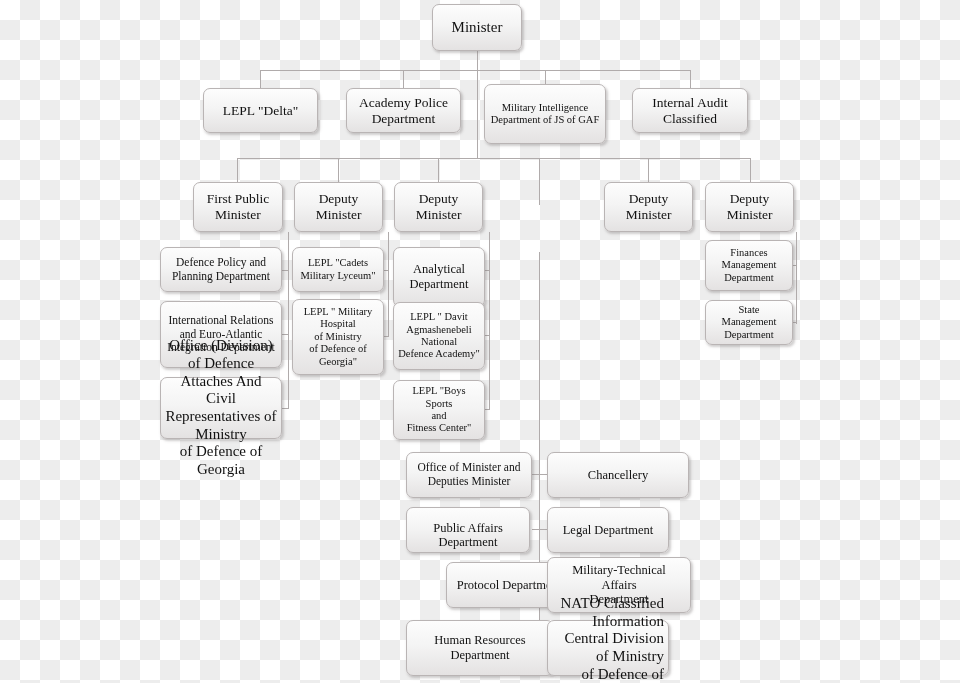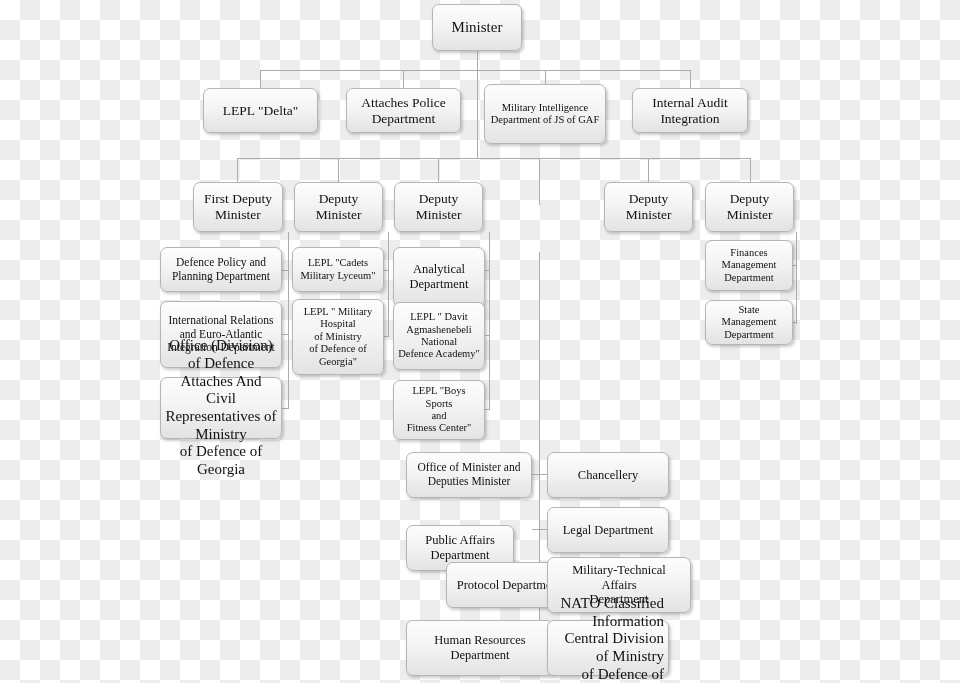--- a/index.html
+++ b/index.html
@@ -113,34 +113,34 @@
   <div class="line hline" style="left:540px; top:649px; width:8px;"></div>
 
   <div class="node s15" style="left:432px; top:4px; width:90px; height:47px;">
     <span>Minister</span>
   </div>
 
   <div class="node s13" style="left:203px; top:88px; width:115px; height:45px;">
     <span>LEPL "Delta"</span>
   </div>
   <div class="node s13" style="left:346px; top:88px; width:115px; height:45px;">
-    <span>Attaches Police
+    <span>Academy Police
 Department</span>
   </div>
   <div class="node s105" style="left:484px; top:84px; width:122px; height:60px;">
     <span>Military Intelligence
 Department of JS of GAF</span>
   </div>
   <div class="node s13" style="left:632px; top:88px; width:116px; height:45px;">
     <span>Internal Audit
-Integration</span>
+Classified</span>
   </div>
 
   <div class="node s13" style="left:193px; top:182px; width:90px; height:50px;">
-    <span>First Deputy
+    <span>First Public
 Minister</span>
   </div>
   <div class="node s13" style="left:294px; top:182px; width:89px; height:50px;">
     <span>Deputy
 Minister</span>
   </div>
   <div class="node s13" style="left:394px; top:182px; width:89px; height:50px;">
     <span>Deputy
 Minister</span>
   </div>
@@ -204,25 +204,25 @@
   </div>
   <div class="node s105" style="left:705px; top:300px; width:88px; height:45px;">
     <span>State Management
 Department</span>
   </div>
 
   <div class="node s115" style="left:406px; top:452px; width:126px; height:46px;">
     <span>Office of Minister  and
 Deputies Minister</span>
   </div>
-  <div class="node s125" style="left:547px; top:452px; width:122px; height:46px;">
+  <div class="node s125" style="left:547px; top:452px; width:142px; height:46px;">
     <span>Chancellery</span>
   </div>
 
-  <div class="node s125" style="left:406px; top:525px; width:108px; height:46px;">
+  <div class="node s125" style="left:406px; top:507px; width:124px; height:46px;align-items:flex-end;">
     <span>Public Affairs
 Department</span>
   </div>
   <div class="node s125" style="left:547px; top:507px; width:122px; height:46px;">
     <span>Legal Department</span>
   </div>
 
   <div class="node s125" style="left:418px; top:562px; width:126px; height:46px;margin-left:28px;">
     <span>Protocol Department</span>
   </div>

